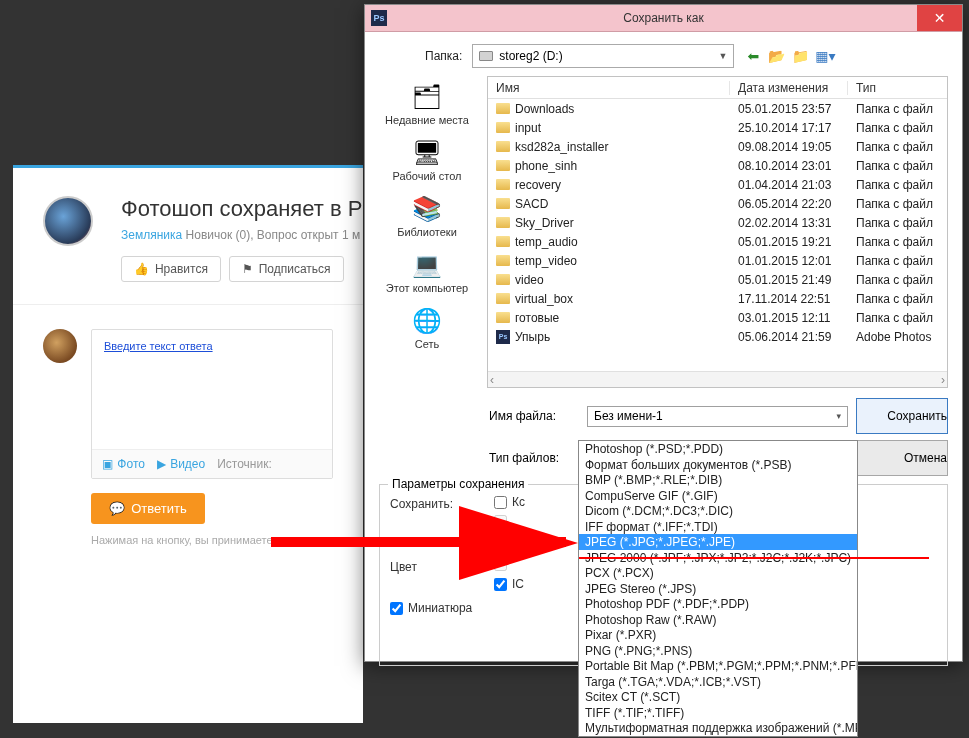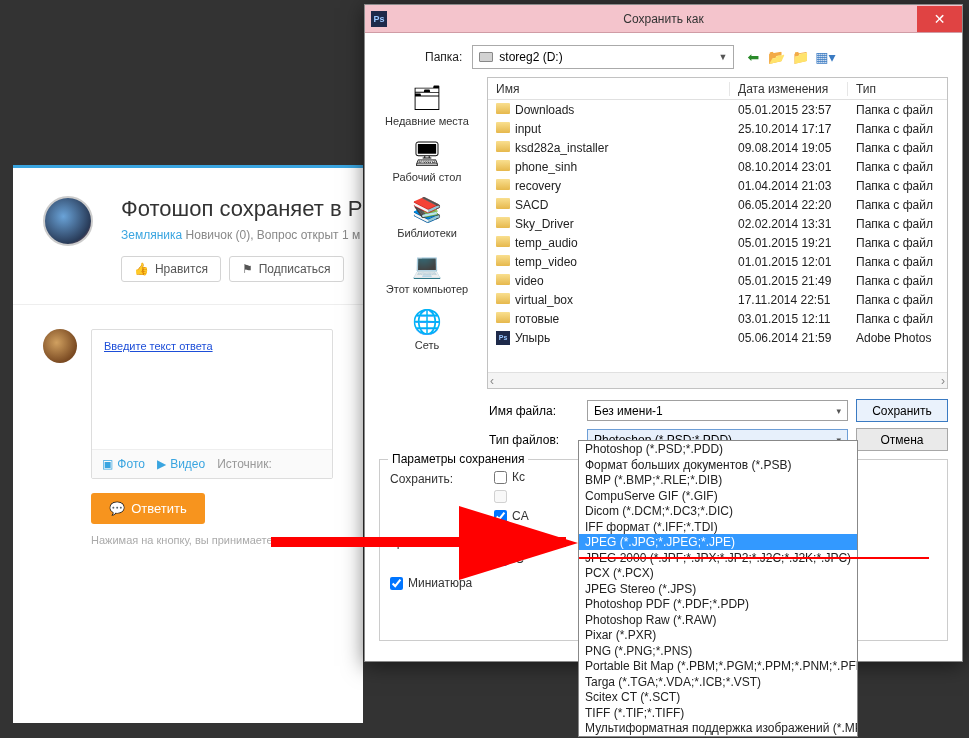--- a/index.html
+++ b/index.html
@@ -260,21 +260,21 @@
     display: flex;
     height: 19px;
     align-items: center;
     font-size: 12px;
     color: #222;
     cursor: pointer;
   }
   .file-row .fname {
     flex: 0 0 242px;
     padding-left: 8px;
-    display: flex; align-items: flex-start; gap: 5px;
+    display: flex; align-items: center; gap: 5px;
     white-space: nowrap; overflow: hidden;
   }
   .file-row .fdate { flex: 0 0 118px; padding-left: 8px; white-space: nowrap;}
   .file-row .ftype { flex: 1; padding-left: 8px; white-space: nowrap; overflow: hidden;}
   .folder-ico {
     width: 14px; height: 11px;
     background: linear-gradient(#f9df8f, #e6b84c);
     border-radius: 1px;
     flex-shrink: 0;
   }
@@ -308,25 +308,26 @@
     border: 1px solid #a0a0a0;
     background: #fff;
     display: flex; align-items: center;
     padding: 0 6px;
     font-size: 12px;
     cursor: pointer;
   }
   .combo.blue { background: #e7f0fb; border-color: #6d9ed6; }
   .combo .caret { margin-left: auto; font-size: 9px; color: #555; }
   .dlg-btn {
-    height: 23px;
+    height: 36px;
     border: 1px solid #a7a7a7;
     background: #eaeaea;
     font-size: 12px;
     cursor: pointer;
+    text-align: right;
   }
   .dlg-btn.primary { border: 1px solid #3a7ac2; background: #eaf2fc;}
 
   .params-group {
     margin: 8px 14px 0 14px;
     border: 1px solid #ccc;
     padding: 10px;
     position: relative;
     height: 182px;
   }

